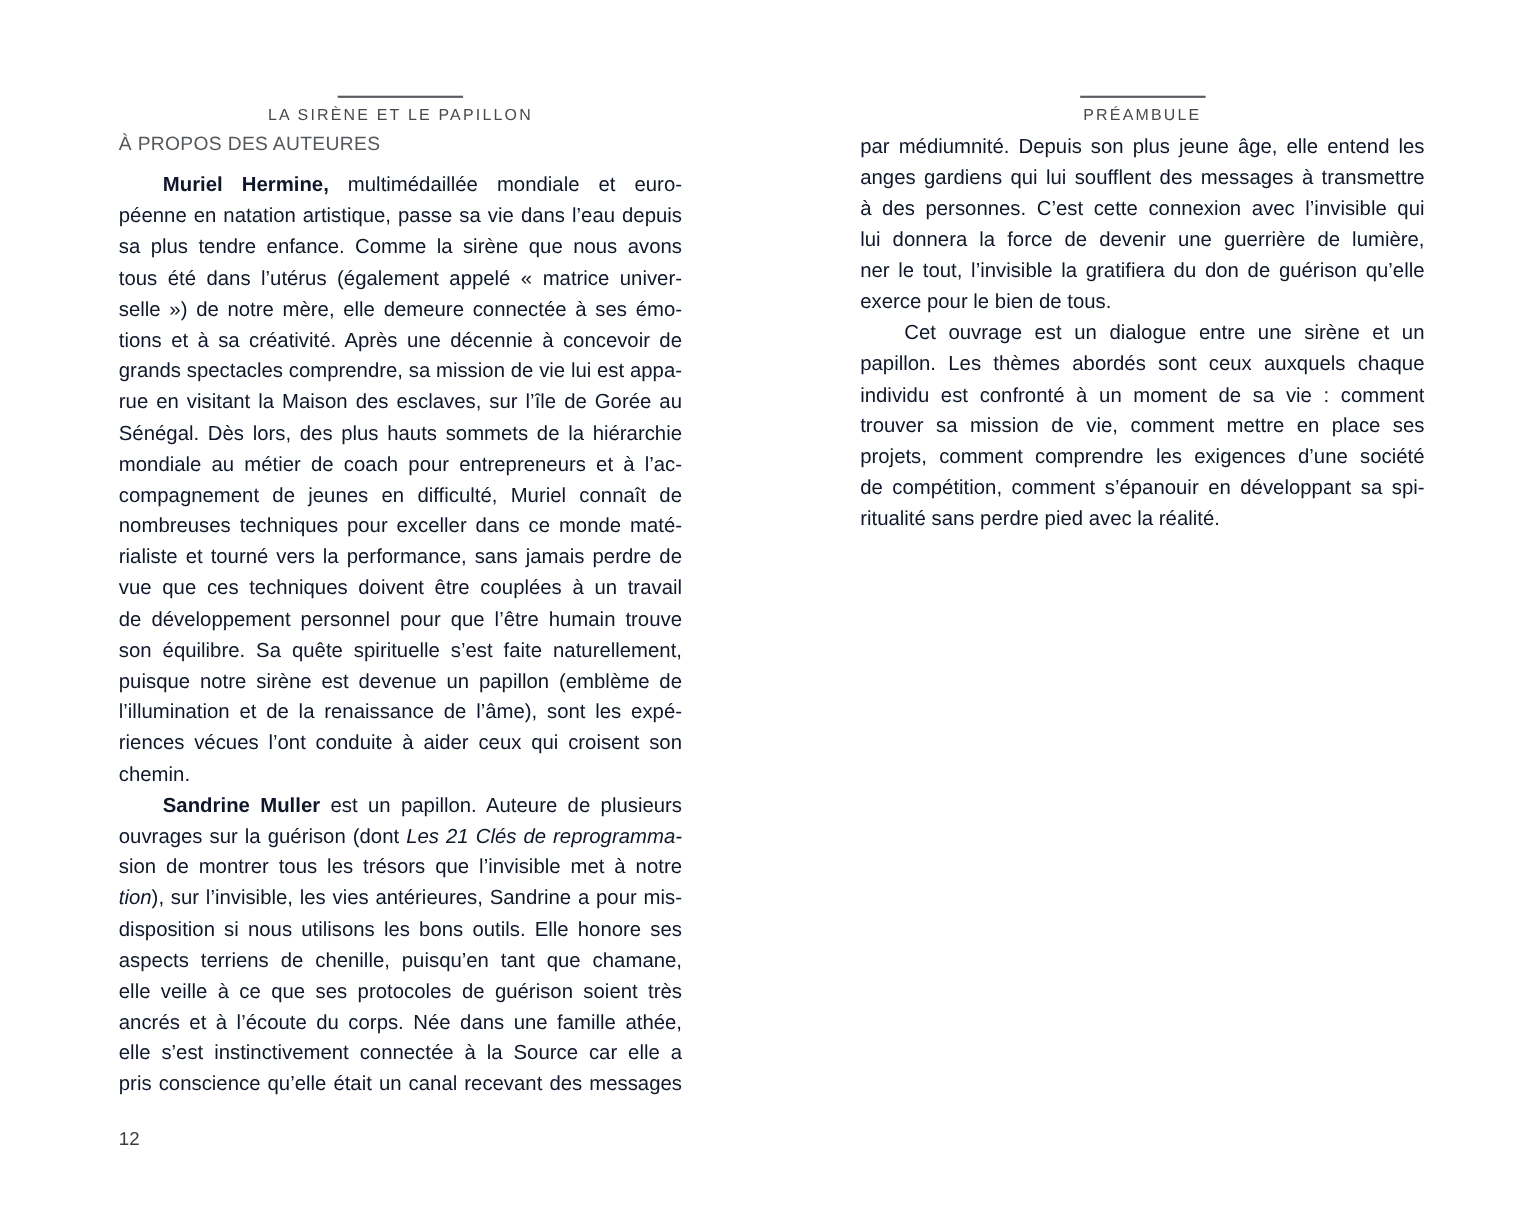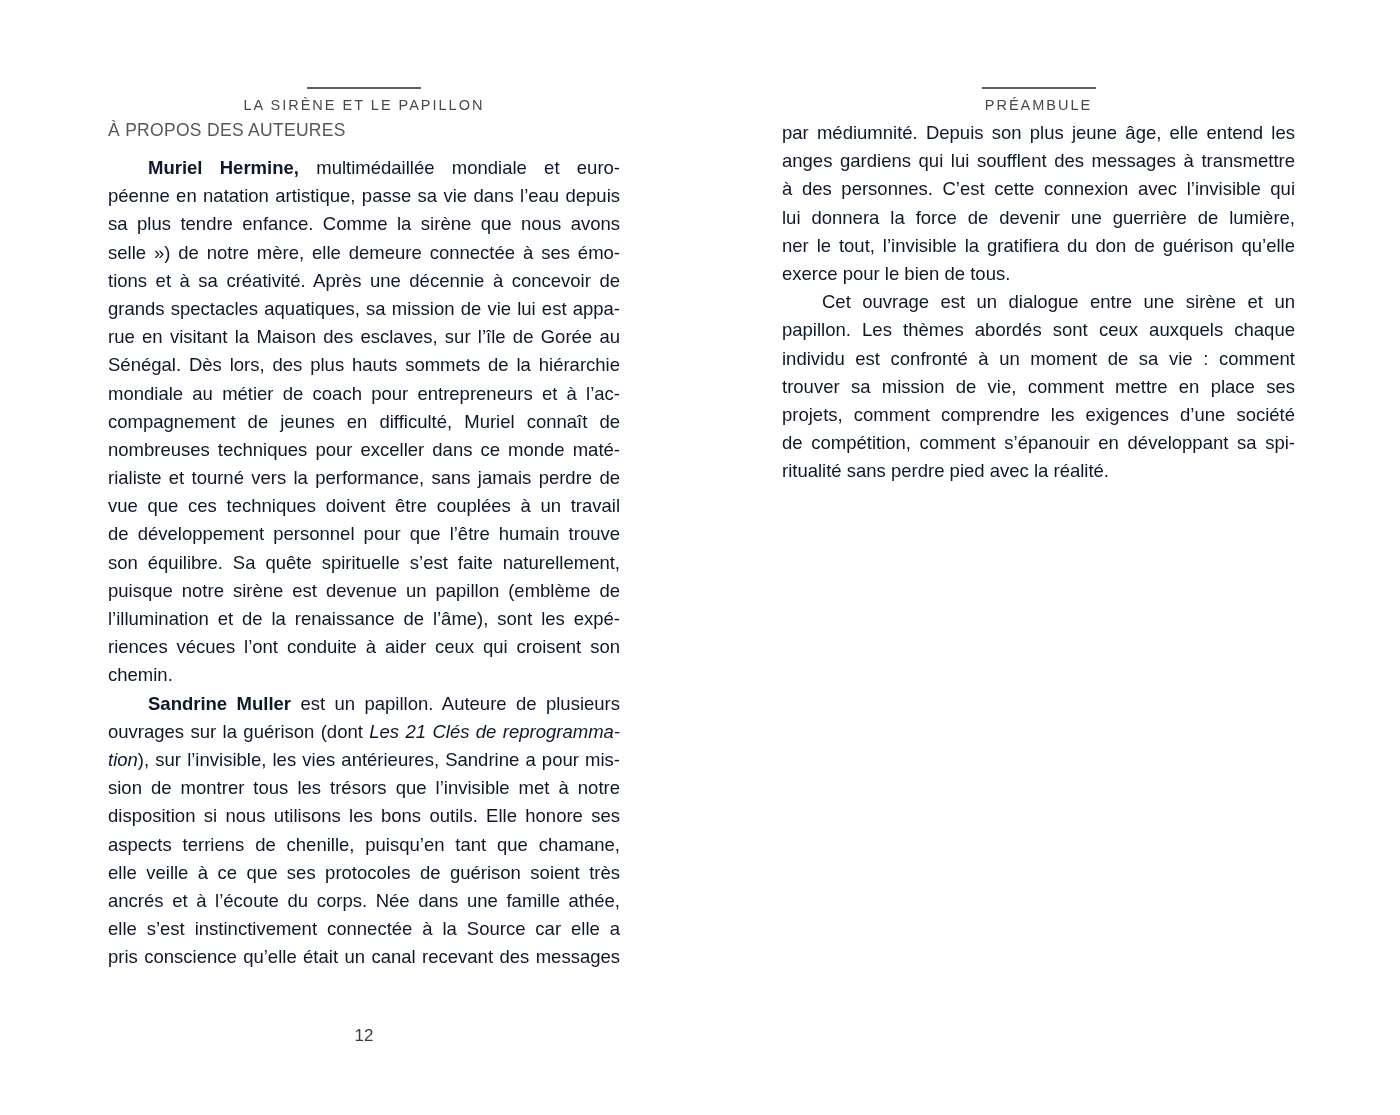--- a/index.html
+++ b/index.html
@@ -52,61 +52,61 @@
     color: #0f172a;
     overflow: hidden;
   }
   .tline.indent { text-indent: 40px; }
   .tline.end { text-align-last: left; }
   .b { font-weight: bold; }
   .i { font-style: italic; }
 
   .page-number {
     position: absolute; top: 1026px; left: 0; right: 0;
-    text-align: center;
     font-size: 17px;
     color: #3c3c3c;
   }
 </style>
 </head>
 <body>
 
 <div class="page" id="left-page">
   <div class="running-header">LA SIRÈNE ET LE PAPILLON</div>
   <div class="header-rule"></div>
   <div class="section-heading">À PROPOS DES AUTEURES</div>
 
   <div class="body-text" id="left-body">
     <div>
       <div class="tline indent"><span class="b">Muriel Hermine,</span><span> multimédaillée mondiale et euro-</span></div>
       <div class="tline">péenne en natation artistique, passe sa vie dans l’eau depuis</div>
       <div class="tline">sa plus tendre enfance. Comme la sirène que nous avons</div>
+      <div class="tline">tous été dans l’utérus (également appelé « matrice univer-</div>
       <div class="tline">selle ») de notre mère, elle demeure connectée à ses émo-</div>
       <div class="tline">tions et à sa créativité. Après une décennie à concevoir de</div>
-      <div class="tline">grands spectacles aquatiques, sa mission de vie lui est appa-</div>
+      <div class="tline">grands spectacles comprendre, sa mission de vie lui est appa-</div>
       <div class="tline">rue en visitant la Maison des esclaves, sur l’île de Gorée au</div>
       <div class="tline">Sénégal. Dès lors, des plus hauts sommets de la hiérarchie</div>
       <div class="tline">mondiale au métier de coach pour entrepreneurs et à l’ac-</div>
       <div class="tline">compagnement de jeunes en difficulté, Muriel connaît de</div>
       <div class="tline">nombreuses techniques pour exceller dans ce monde maté-</div>
       <div class="tline">rialiste et tourné vers la performance, sans jamais perdre de</div>
       <div class="tline">vue que ces techniques doivent être couplées à un travail</div>
       <div class="tline">de développement personnel pour que l’être humain trouve</div>
       <div class="tline">son équilibre. Sa quête spirituelle s’est faite naturellement,</div>
       <div class="tline">puisque notre sirène est devenue un papillon (emblème de</div>
       <div class="tline">l’illumination et de la renaissance de l’âme), sont les expé-</div>
       <div class="tline">riences vécues l’ont conduite à aider ceux qui croisent son</div>
       <div class="tline end">chemin.</div>
     </div>
 
     <div>
       <div class="tline indent"><span class="b">Sandrine Muller</span><span> est un papillon. Auteure de plusieurs</span></div>
       <div class="tline"><span>ouvrages sur la guérison (dont </span><span class="i">Les 21 Clés de reprogramma-</span></div>
+      <div class="tline">sion de montrer tous les trésors que l’invisible met à notre</div>
       <div class="tline"><span class="i">tion</span><span>), sur l’invisible, les vies antérieures, Sandrine a pour mis-</span></div>
-      <div class="tline">sion de montrer tous les trésors que l’invisible met à notre</div>
       <div class="tline">disposition si nous utilisons les bons outils. Elle honore ses</div>
       <div class="tline">aspects terriens de chenille, puisqu’en tant que chamane,</div>
       <div class="tline">elle veille à ce que ses protocoles de guérison soient très</div>
       <div class="tline">ancrés et à l’écoute du corps. Née dans une famille athée,</div>
       <div class="tline">elle s’est instinctivement connectée à la Source car elle a</div>
       <div class="tline">pris conscience qu’elle était un canal recevant des messages</div>
     </div>
   </div>
 
   <div class="page-number">12</div>

